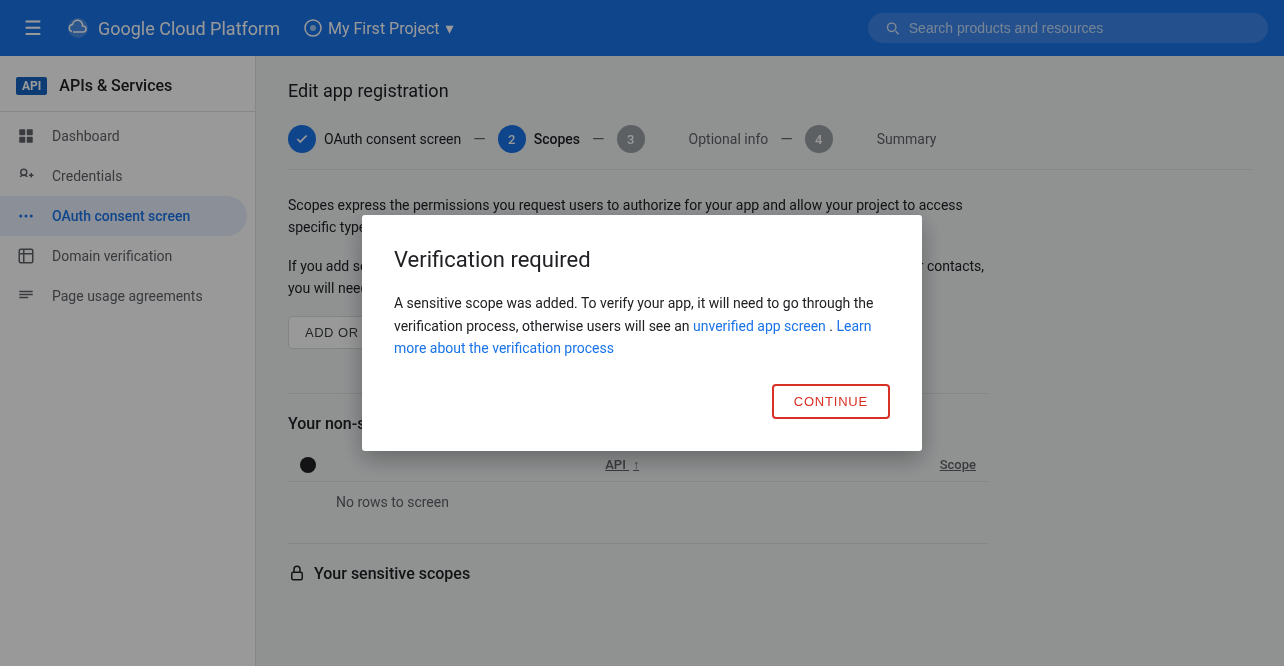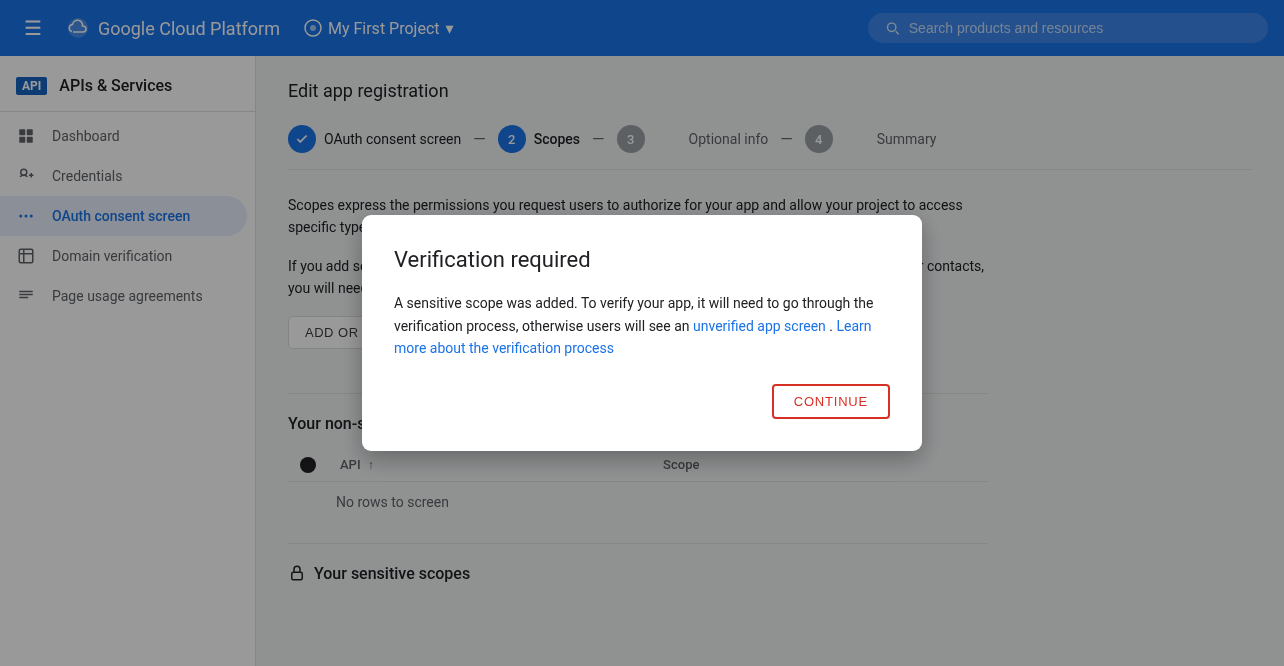--- a/index.html
+++ b/index.html
@@ -230,27 +230,28 @@
       align-items: center;
       gap: 8px;
     }
 
     .scopes-table {
       width: 100%;
       border-collapse: collapse;
       font-size: 14px;
     }
     .scopes-table th {
-      text-align: left;
+      text-align: right;
       padding: 8px 12px;
       color: #5f6368;
       font-weight: 500;
       border-bottom: 1px solid #e0e0e0;
       font-size: 13px;
       cursor: pointer;
+      text-decoration: underline;
     }
     .scopes-table td {
       padding: 12px;
       border-bottom: 1px solid #f1f3f4;
       color: #5f6368;
     }
     .sort-arrow { font-size: 12px; margin-left: 4px; }
 
     
     .overlay {
@@ -259,21 +260,21 @@
       background: rgba(0,0,0,0.4);
       z-index: 100;
       display: flex;
       align-items: center;
       justify-content: center;
     }
 
     
     .dialog {
       background: white;
-      border-radius: 9px;
+      border-radius: 3px;
       box-shadow: 0 8px 24px rgba(0,0,0,0.3);
       width: 560px;
       padding: 32px;
       position: relative;
     }
     .dialog-title {
       font-size: 22px;
       font-weight: 400;
       color: #202124;
       margin-bottom: 20px;

